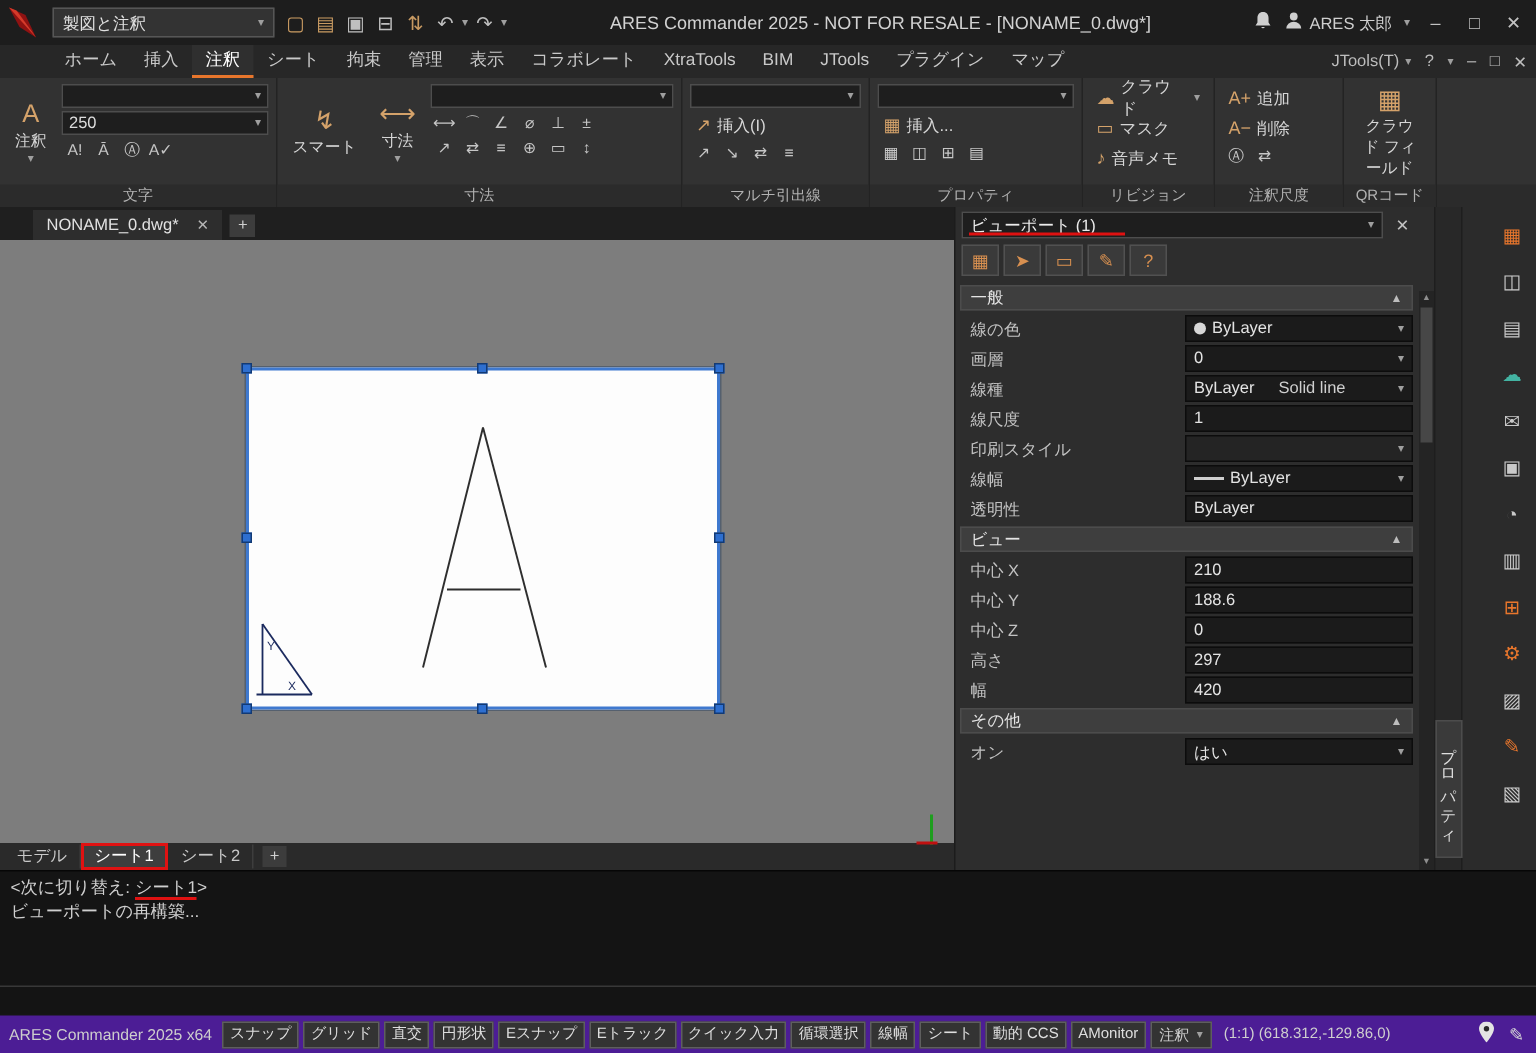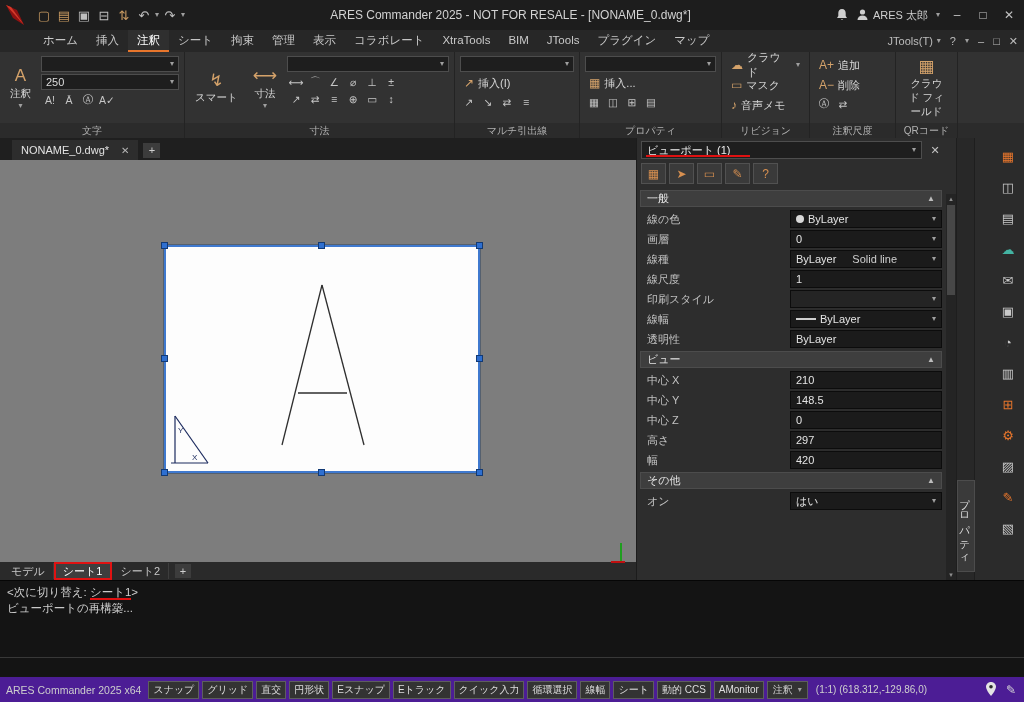--- a/index.html
+++ b/index.html
@@ -35,21 +35,21 @@
 .rcol{display:flex;flex-direction:column;gap:2px}
 .rfield{height:16px;background:#1e1e1e;border:1px solid #4d4d4d;display:flex;align-items:center;justify-content:space-between;padding:0 4px;color:#dcdcdc}
 .irow{display:flex;gap:1px}
 .smi{width:18px;height:15px;display:flex;align-items:center;justify-content:center;font-size:10.5px;color:#c6c6c6}
 .rbtn{display:flex;align-items:center;gap:4px;height:18px;padding:0 4px;color:#d6d6d6}
 .rbtn .bglyph{font-size:12px;color:#d4a26a}
 .rg.filler{flex:1;border-right:none}
 
 .main{position:absolute;top:138px;left:0;width:1024px;height:442px;display:flex}
 .workarea{width:636px;display:flex;flex-direction:column}
-.doctabs{height:22px;background:#1f1f1f;display:flex;align-items:flex-end;gap:5px;padding-left:12px}
+.doctabs{height:22px;background:#1f1f1f;display:flex;align-items:flex-end;gap:5px;padding-left:22px}
 .doctab{height:20px;display:flex;align-items:center;gap:12px;background:#2d2d2d;color:#e2e2e2;padding:0 9px}
 .doctab .x{color:#b5b5b5;font-size:10px}
 .addtab{width:17px;height:15px;background:#3c3c3c;color:#cfcfcf;text-align:center;line-height:15px;margin-bottom:2px}
 .canvas{flex:1;position:relative;background:#7d7d7d}
 .paper{position:absolute;left:164px;top:85px;width:316px;height:228px;background:#fdfdfd;border:2px solid #3f79cf;box-shadow:0 0 0 1px #55606e}
 .letterA{position:absolute;left:0;top:0}
 .grip{position:absolute;width:7px;height:7px;background:#2e6fd0;border:1px solid #123a75}
 .g-tl{left:-5px;top:-5px}.g-tm{left:calc(50% - 4px);top:-5px}.g-tr{right:-5px;top:-5px}
 .g-ml{left:-5px;top:calc(50% - 4px)}.g-mr{right:-5px;top:calc(50% - 4px)}
 .g-bl{left:-5px;bottom:-5px}.g-bm{left:calc(50% - 4px);bottom:-5px}.g-br{right:-5px;bottom:-5px}
@@ -106,20 +106,24 @@
 
 <div class="app">
 
   <div class="titlebar">
     <div class="logo">
       <svg width="24" height="24" viewBox="0 0 24 24">
           <polygon points="3,2 14,7 21,22 10,15" fill="#8f1212"></polygon>
           <polygon points="3,2 8,4 19,19 21,22" fill="#d43a2a"></polygon>
         </svg>
     </div>
+    <div class="ws-select">
+      <span>製図と注釈</span>
+      <span class="cv"></span>
+    </div>
     <div class="qat">
       <span class="tbi">▢</span>
       <span class="tbi">▤</span>
       <span class="tbi gray">▣</span>
       <span class="tbi gray">⊟</span>
       <span class="tbi">⇅</span>
       <span class="tbi gray">↶</span>
       <span class="cv"></span>
       <span class="tbi gray">↷</span>
       <span class="cv"></span>
@@ -467,21 +471,21 @@
       </div>
       <div class="prow">
         <div class="plab">中心 X</div>
         <div class="pval">
             <span>210</span>
           </div>
       </div>
       <div class="prow">
         <div class="plab">中心 Y</div>
         <div class="pval">
-            <span>148.5</span>
+            <span>188.6</span>
           </div>
       </div>
       <div class="prow">
         <div class="plab">中心 Z</div>
         <div class="pval">
             <span>0</span>
           </div>
       </div>
       <div class="prow">
         <div class="plab">高さ</div>

